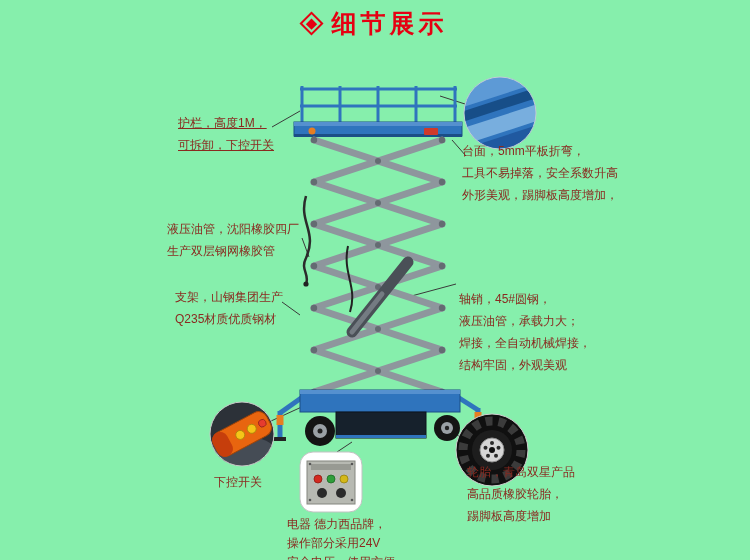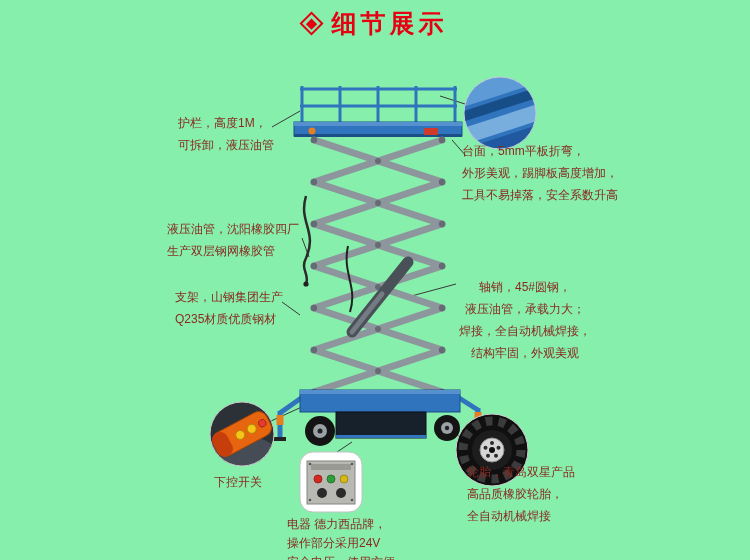--- a/index.html
+++ b/index.html
@@ -201,57 +201,57 @@
     </g>
   </svg>
 
   <div class="title-row">
     <span class="diamond">
         <span class="diamond-inner"></span>
       </span>
     <h1 class="page-title">细节展示</h1>
   </div>
 
-  <div class="ann" style="left:178px;top:112px;">
+  <div class="ann" style="left:178px;top:112px;text-decoration:underline;">
     <span class="line">护栏，高度1M，</span>
-    <span class="line">可拆卸，液压油管</span>
+    <span class="line">可拆卸，下控开关</span>
   </div>
 
   <div class="ann" style="left:462px;top:140px;">
     <span class="line">台面，5mm平板折弯，</span>
+    <span class="line">工具不易掉落，安全系数升高</span>
     <span class="line">外形美观，踢脚板高度增加，</span>
-    <span class="line">工具不易掉落，安全系数升高</span>
   </div>
 
   <div class="ann" style="left:167px;top:218px;">
     <span class="line">液压油管，沈阳橡胶四厂</span>
     <span class="line">生产双层钢网橡胶管</span>
   </div>
 
   <div class="ann" style="left:175px;top:286px;">
     <span class="line">支架，山钢集团生产</span>
     <span class="line">Q235材质优质钢材</span>
   </div>
 
-  <div class="ann" style="left:459px;top:276px;text-align:center;">
+  <div class="ann" style="left:459px;top:288px;">
     <span class="line">轴销，45#圆钢，</span>
     <span class="line">液压油管，承载力大；</span>
     <span class="line">焊接，全自动机械焊接，</span>
     <span class="line">结构牢固，外观美观</span>
   </div>
 
   <div class="ann" style="left:214px;top:471px;">
     <span class="line">下控开关</span>
   </div>
 
   <div class="ann ann-tight" style="left:287px;top:515px;">
     <span class="line">电器 德力西品牌，</span>
     <span class="line">操作部分采用24V</span>
     <span class="line">安全电压，使用方便</span>
   </div>
 
   <div class="ann" style="left:467px;top:461px;">
     <span class="line">轮胎，青岛双星产品</span>
     <span class="line">高品质橡胶轮胎，</span>
-    <span class="line">全自动机械焊接</span>
+    <span class="line">踢脚板高度增加</span>
   </div>
 
 </div>
 
 </body></html>

